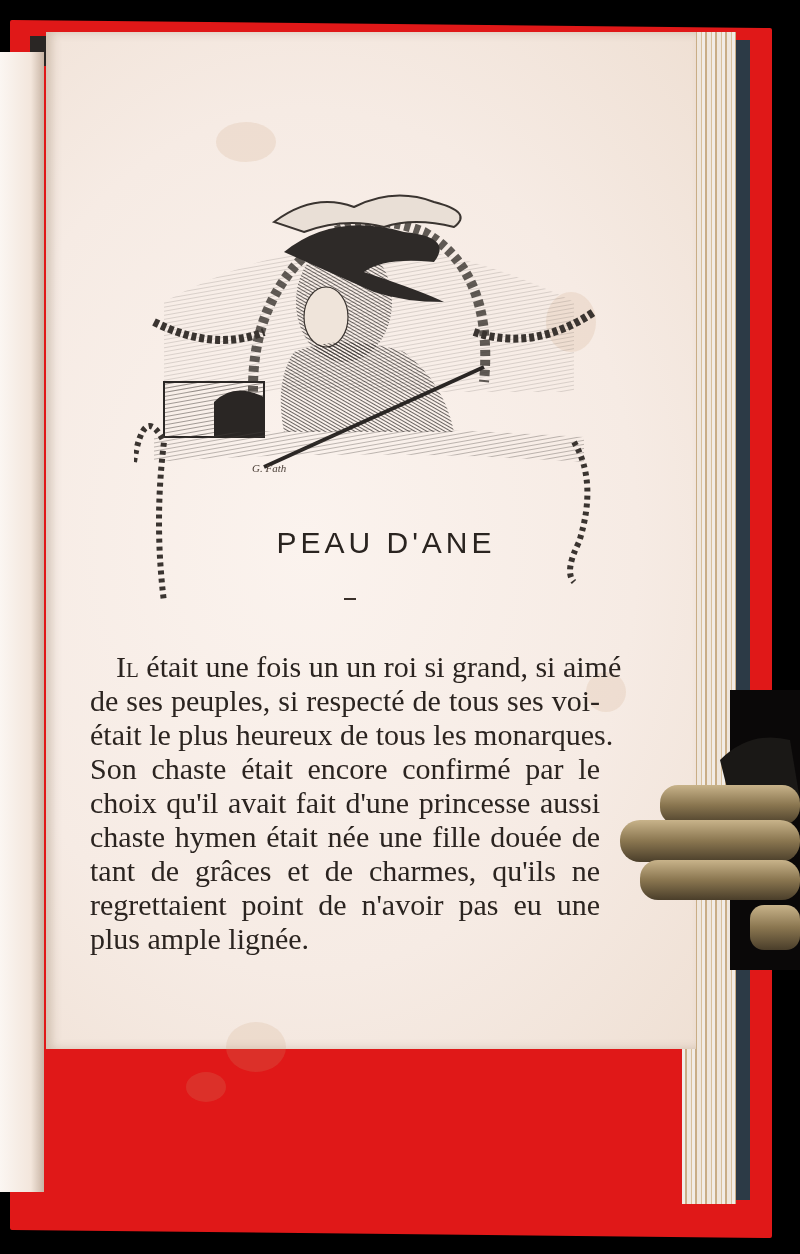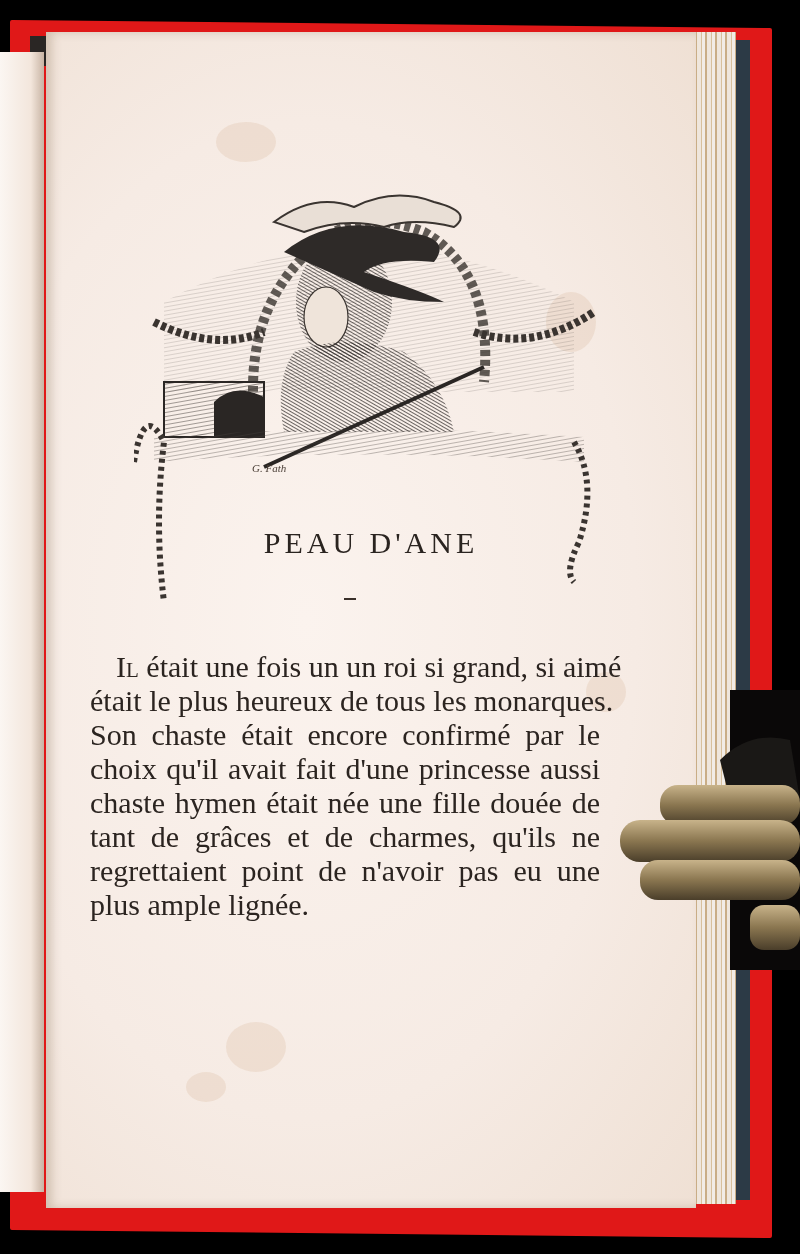--- a/index.html
+++ b/index.html
@@ -22,31 +22,31 @@
     }
     .page-edges {
       position: absolute; left: 682px; top: 32px; width: 54px; height: 1172px;
       background: repeating-linear-gradient(90deg, #f2ece6 0 3px, #c9ad86 3px 5px, #efe6dc 5px 9px, #d8c09c 9px 10px);
     }
     .left-page {
       position: absolute; left: 0px; top: 52px; width: 44px; height: 1140px;
       background: linear-gradient(90deg, #fbf6f2 0%, #f3e6dc 70%, #c8b4a4 100%);
     }
     .page {
-      position: absolute; left: 46px; top: 32px; width: 650px; height: 1176px;
+      position: absolute; left: 46px; top: 32px; width: 650px; height: 1017px;
       background: radial-gradient(ellipse at 40% 50%, #fbf3ee 0%, #f6ebe4 60%, #efe0d4 100%);
       box-shadow: inset 6px 0 10px rgba(120,90,60,0.25);
     }
     .foxing { position: absolute; border-radius: 50%; background: rgba(205,160,120,0.18); }
     .illustration {
       position: absolute; left: 88px; top: 150px; width: 464px; height: 420px;
     }
     .title {
-      position: absolute; left: 0; width: 650px; top: 494px; text-align: center;
-      font-family: Liberation Serif, serif; font-size: 30px; letter-spacing: 4px; color: #2a2420;
+      position: absolute; left: 8px; width: 650px; top: 494px; text-align: center;
+      font-family: Liberation Sans, sans-serif; font-size: 30px; letter-spacing: 4px; color: #2a2420; padding-left: 7px;
     }
     .title-rule {
       position: absolute; left: 298px; top: 566px; width: 12px; height: 2px; background: #3a302a;
     }
     .body-text {
       position: absolute; left: 44px; top: 618px; width: 510px;
       font-family: "Liberation Serif", serif; font-size: 30px; line-height: 34px; color: #2b2420;
     }
     .line { display: block; white-space: nowrap; text-align: justify; text-align-last: justify; }
     .line.last { text-align-last: left; }
@@ -106,20 +106,21 @@
       <path d="M0 280 Q10 220 30 260 Q20 340 30 420" fill="none" stroke="#3a3430" stroke-width="6" stroke-dasharray="4 4"></path>
       <path d="M440 260 Q464 300 445 360 Q430 390 440 400" fill="none" stroke="#3a3430" stroke-width="6" stroke-dasharray="4 4"></path>
       <text x="118" y="290" font-family="Liberation Serif, serif" font-style="italic" font-size="11" fill="#4a3e36">G. Fath</text>
     </svg>
 
     <div class="title">PEAU D'ANE</div>
     <div class="title-rule"></div>
 
     <div class="body-text">
       <span class="line indent"><span class="smallcaps">Il</span> <span>était une fois un un roi si grand, si aimé</span></span>
+      <span class="line">de ses peuples, si respecté de tous ses voi-</span>
       <span class="line">était le plus heureux de tous les monarques.</span>
       <span class="line">Son chaste était encore confirmé par le</span>
       <span class="line">choix qu'il avait fait d'une princesse aussi</span>
       <span class="line">chaste hymen était née une fille douée de</span>
       <span class="line">tant de grâces et de charmes, qu'ils ne</span>
       <span class="line">regrettaient point de n'avoir pas eu une</span>
       <span class="line last">plus ample lignée.</span>
     </div>
   </div>
 

